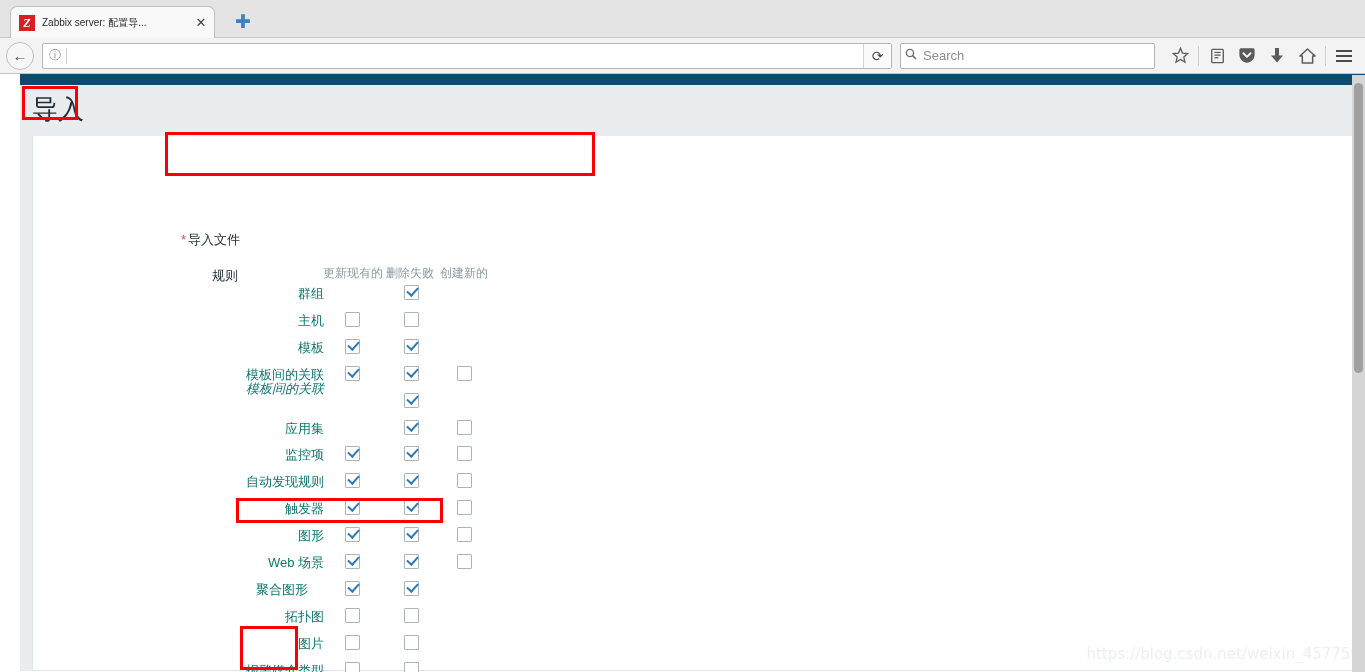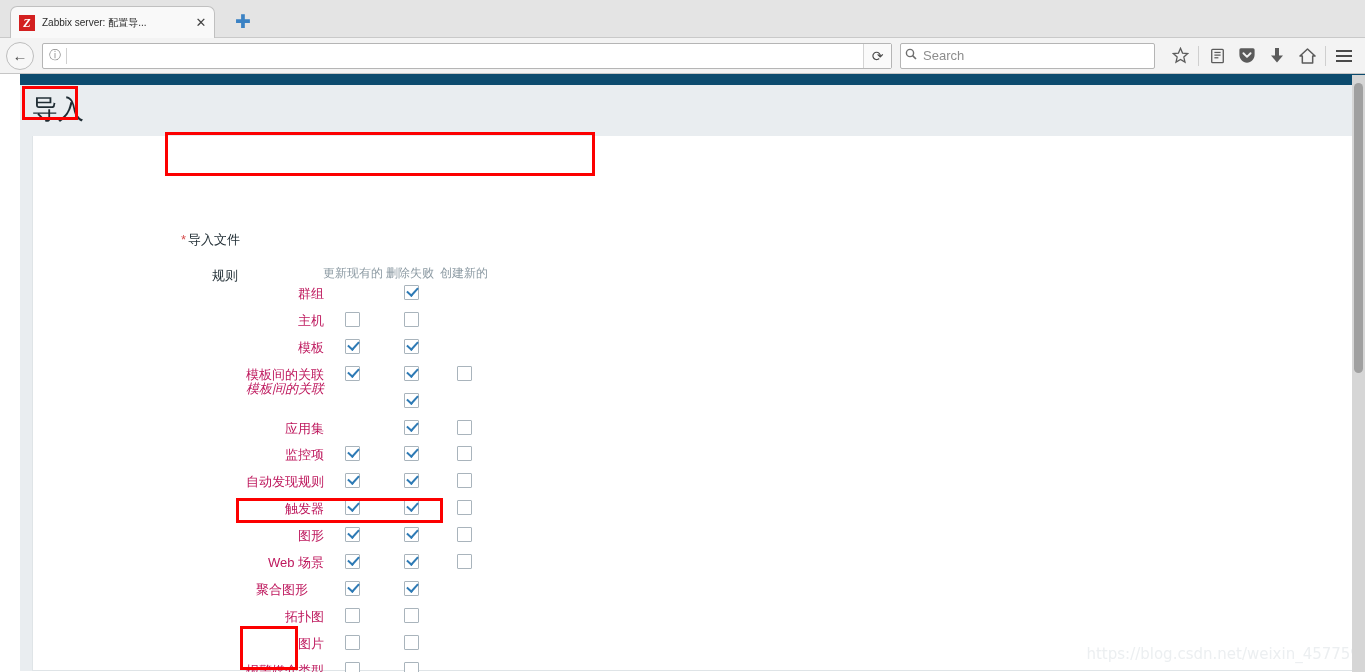--- a/index.html
+++ b/index.html
@@ -145,21 +145,21 @@
     position: absolute; left: 160px; top: 193px;
     width: 58px; text-align: right; font-size: 13px; color: #1f2c33;
   }
   .col-head {
     position: absolute; top: 191px; font-size: 12px; color: #8c9aa3;
     white-space: nowrap;
   }
 
   .rule-row-label {
     position: absolute; width: 120px; text-align: right;
-    font-size: 13px; color: #be185d; line-height: 16px;
+    font-size: 13px; color: #0f766e; line-height: 16px;
   }
   .cb {
     position: absolute; width: 15px; height: 15px;
     border: 1px solid #a9b4bc; background: #fff; border-radius: 1px;
   }
   .cb.on::after {
     content: ""; position: absolute;
     left: 2px; top: 1px; width: 9px; height: 5px;
     border-left: 2.4px solid #2e7ab5; border-bottom: 2.4px solid #2e7ab5;
     transform: rotate(-48deg);

